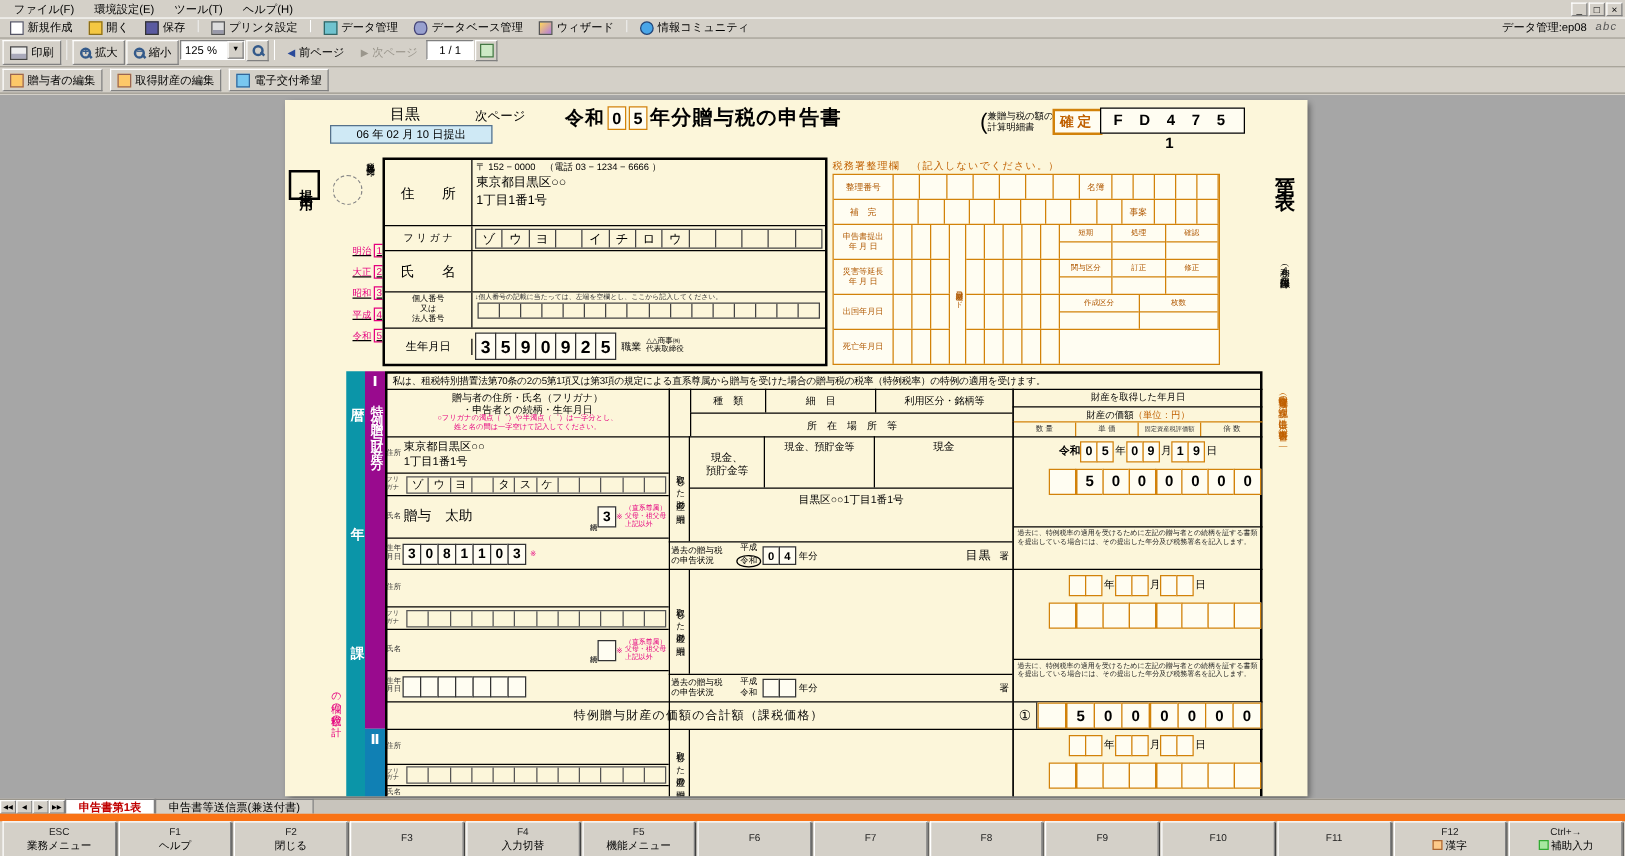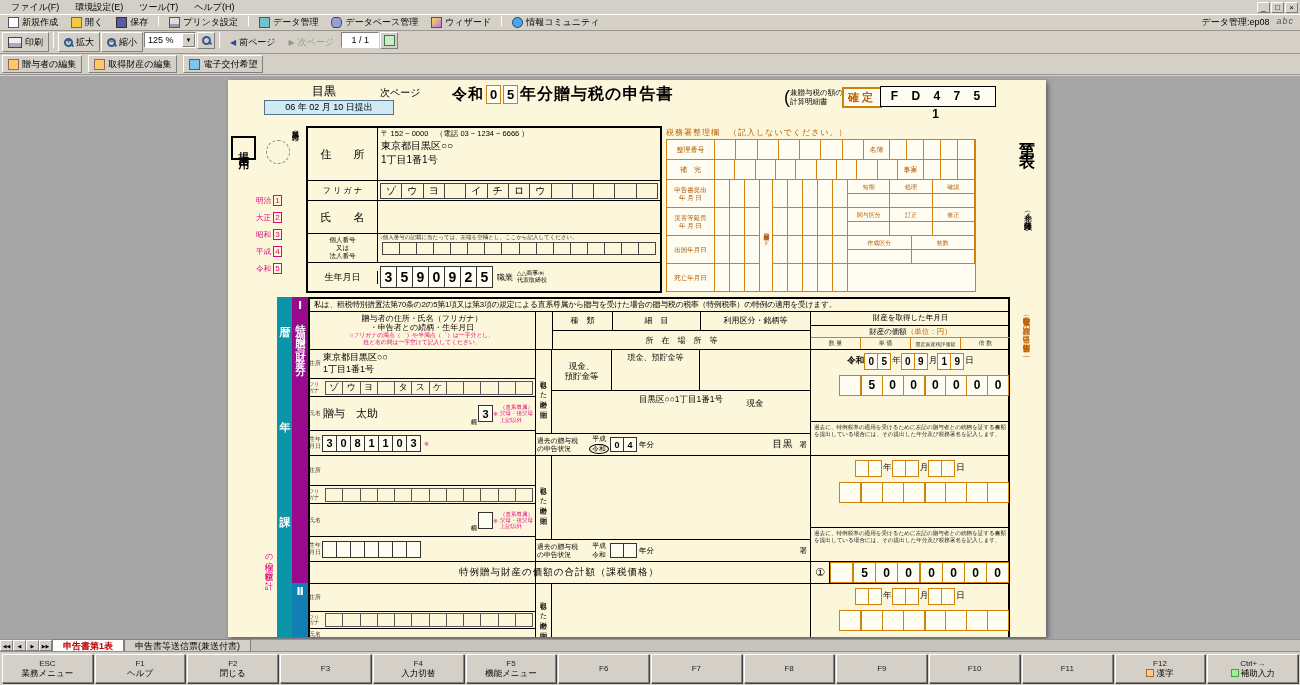--- a/index.html
+++ b/index.html
@@ -156,21 +156,21 @@
 .totnum{width:20px;border-left:1px solid #000;border-right:1px solid #000;display:flex;align-items:center;justify-content:center;font-size:11px;}
 .barv{display:flex;flex-direction:column;align-items:center;color:#fff;font-weight:bold;}
 .barchars{font-size:10px;letter-spacing:7px;padding-top:4px;}
 .barnum{font-size:11px;padding-top:2px;}
 
 .tabbar{position:absolute;left:0;top:639px;width:1300px;height:12px;background:#c8c4bc;display:flex;align-items:flex-end;border-top:1px solid #9a968c;}
 .tnav{width:13px;height:11px;font-size:5px;text-align:center;line-height:10px;background:#d4d0c8;border:1px solid;border-color:#fff #808080 #808080 #fff;flex:none;}
 .tab{height:12px;padding:0 10px;font-size:9px;line-height:12px;border:1px solid #808080;border-bottom:none;background:#d4d0c8;}
 .tab.active{background:#fff;color:#c00000;font-weight:bold;}
 
-.fkeybar{position:absolute;left:0;top:651px;width:1300px;height:34px;background:#d4d0c8;border-top:1px solid #f97316;display:flex;align-items:center;padding:0 2px;gap:2px;}
+.fkeybar{position:absolute;left:0;top:651px;width:1300px;height:34px;background:#d4d0c8;border-top:6px solid #f97316;display:flex;align-items:center;padding:0 2px;gap:2px;}
 .fkey{flex:1;height:29px;display:flex;flex-direction:column;align-items:center;justify-content:center;background:#d4d0c8;border:1px solid;border-color:#fff #808080 #808080 #fff;box-shadow:1px 1px 0 #404040;font-size:8.5px;line-height:1.2;}
 .fkey .fk-key{font-size:8px;color:#222;}
 .fkey .fk-label{font-size:8.5px;display:flex;align-items:center;gap:2px;}
 .mini-ico{width:8px;height:8px;display:inline-block;}
 .ic-kanji{background:#fdca8a;border:1px solid #a63;}
 .ic-assist{background:#a8e8a0;border:1px solid #3a3;}
 </style>
 </head>
 <body>
 
@@ -296,21 +296,21 @@
     <span class="bigparen">(</span>
     <span><span>兼贈与税の額の</span><br><span>計算明細書</span></span>
     <span class="bigparen">)</span>
   </div>
   <div class="abs kakutei" style="left:614px;top:7px;">確定</div>
   <div class="abs fdbox" style="left:652px;top:6px;width:116px;height:21px;">F D 4 7 5 1</div>
 
   <div class="abs teishutsu vtext" style="left:3px;top:56px;">提出用</div>
   <div class="abs vtext" style="left:62px;top:44px;font-size:7px;letter-spacing:1px;">税務署受付印</div>
   <div class="abs stampcircle" style="left:38px;top:60px;width:24px;height:24px;"></div>
-  <div class="abs" style="left:28px;top:112px;">
+  <div class="abs" style="left:54px;top:112px;text-decoration:underline;">
     <div class="era-row">
           <span class="eraname">明治</span>
           <span class="eradigit">1</span>
         </div>
     <div class="era-row">
           <span class="eraname">大正</span>
           <span class="eradigit">2</span>
         </div>
     <div class="era-row">
           <span class="eraname">昭和</span>
@@ -659,21 +659,21 @@
 
   <div class="abs" style="left:307px;top:269px;width:275px;height:106px;">
     <div class="abs strip vtext" style="left:0;top:0;width:17px;height:84px;">取得した財産の明細</div>
     <div class="abs pvals" style="left:17px;top:0;width:258px;height:41px;">
       <div class="pcol" style="width:60px;font-size:8.5px;line-height:1.2;align-items:center;">
             <span><span>現金、</span><br><span>預貯金等</span></span>
           </div>
       <div class="pcol" style="width:88px;font-size:8px;">
             <span>現金、預貯金等</span>
           </div>
-      <div class="pcol" style="width:110px;border-right:none;font-size:8.5px;margin-top:46px;">
+      <div class="pcol" style="width:110px;border-right:none;font-size:8.5px;">
             <span>現金</span>
           </div>
     </div>
     <div class="abs ploc" style="left:17px;top:41px;width:258px;height:22px;">目黒区○○1丁目1番1号</div>
     <div class="abs pastrow" style="left:0;top:84px;width:275px;height:22px;">
       <span class="plab">
             <i style="font-style:normal;">過去の贈与税</i>
             <i style="font-style:normal;">の申告状況</i>
           </span>
       <span class="peras">

